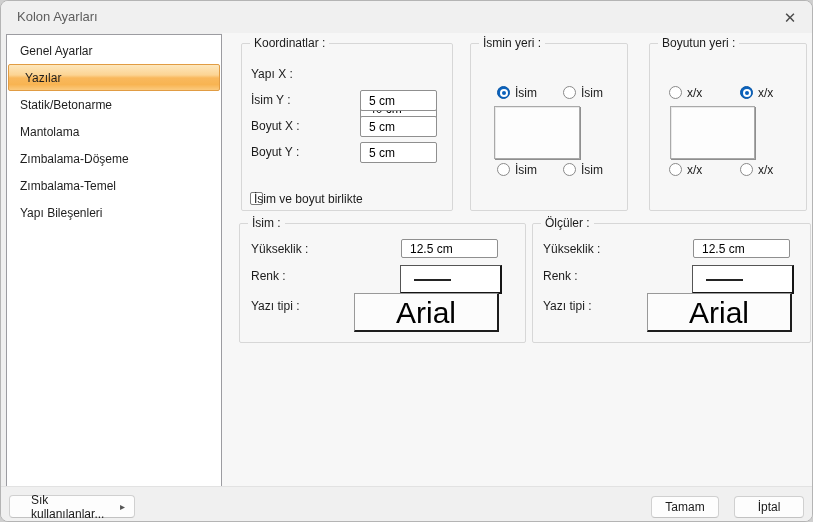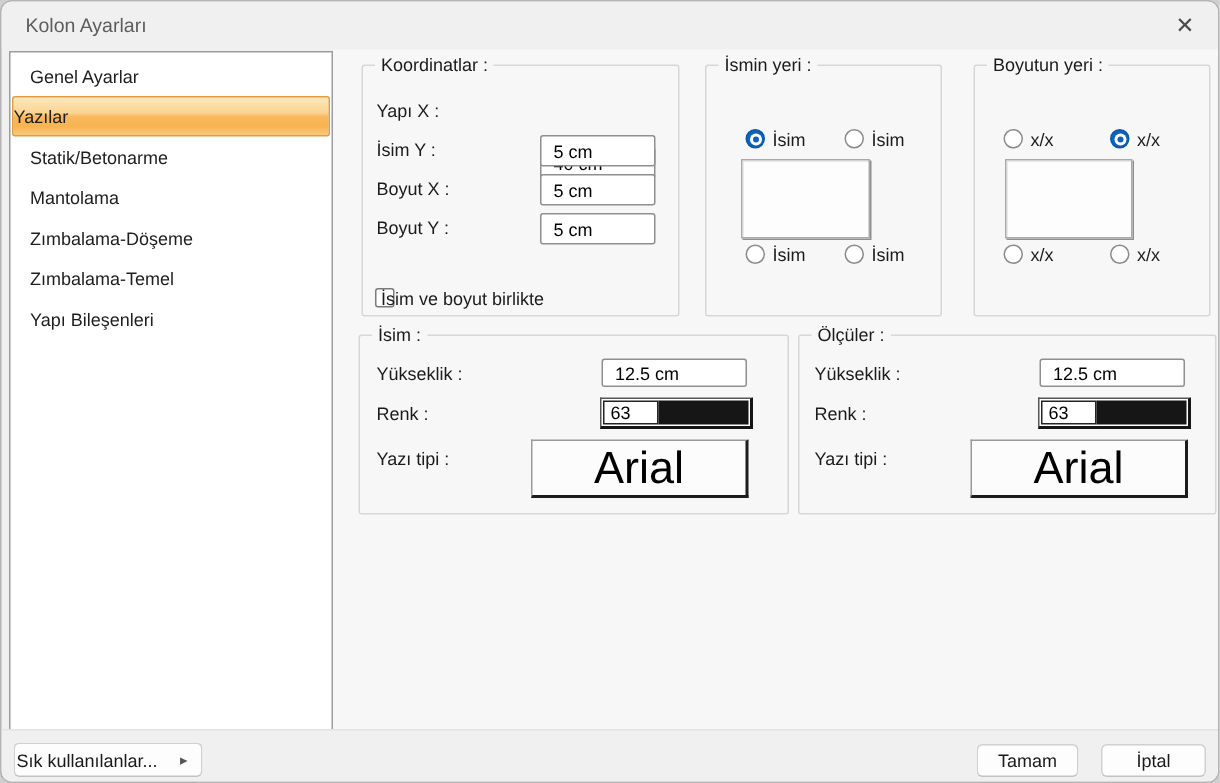--- a/index.html
+++ b/index.html
@@ -32,21 +32,21 @@
     background:#ffffff; border:1px solid #9c9ca1; padding-top:2px;
   }
   .side-item {
     height:27px; display:flex; align-items:center;
     padding-left:13px; font-size:12px; color:#1e1e1e; cursor:default;
   }
   .side-item.selected {
     margin:0 1px; height:27px; border-radius:2px;
     border:1px solid #e19c43;
     background: linear-gradient(180deg, #fde7bd 0%, #fcd493 40%, #f9b85c 52%, #f8b452 78%, #fbca7e 100%);
-    padding-left:0;
+    padding-left:16px;
   }
 
   
   .main { position:absolute; left:221px; top:32px; width:591px; height:453px; background:#f7f7f7; }
 
   
   .group { position:absolute; border:1px solid #d7d7d7; border-radius:2px; }
   .group-label {
     position:absolute; top:-8px; left:8px; background:#f7f7f7;
     padding:0 4px; font-size:12px; color:#1b1b1b; line-height:15px; white-space:nowrap;
@@ -82,21 +82,21 @@
     position:absolute; background:#fdfdfd;
     border:1px solid #a9a9a9;
     box-shadow: 1px 1px 0 #8f8f8f, inset 1px 1px 0 #e9e9e9;
   }
 
   
   .renk {
     position:absolute; display:flex; align-items:stretch;
     background:#fff; border:1px solid #555;
     border-right:2px solid #151515; border-bottom:2px solid #151515;
-    padding:1px;
+    padding:13px;
   }
   .renk-num {
     width:37px; border:1px solid #242424; background:#fff;
     font-family:"Liberation Sans", sans-serif; font-size:12px; color:#000;
     padding:0 0 0 4px; outline:none;
   }
   .renk-swatch { flex:1; background:#161616; }
 
   
   .font-button {
@@ -109,21 +109,21 @@
   
   .footer {
     position:absolute; left:0; right:0; top:485px; bottom:0;
     background:#f0f0f0; border-top:1px solid #e2e2e2;
   }
   .btn {
     position:absolute; display:flex; align-items:center; justify-content:center;
     background:#fdfdfd; border:1px solid #d0d0d0; border-bottom-color:#c2c2c2;
     border-radius:4px; font-size:12px; color:#1a1a1a; cursor:default;
   }
-  .fav-btn { left:8px; top:8px; width:126px; height:23px; justify-content:space-between; padding:0 9px 0 1px; }
+  .fav-btn { left:8px; top:8px; width:126px; height:23px; justify-content:space-between; padding:0 9px 0 21px; }
   .fav-arrow { font-size:10px; color:#555; }
   .ok-btn   { left:650px; top:9px; width:68px; height:22px; }
   .cancel-btn { left:733px; top:9px; width:70px; height:22px; }
 </style>
 </head>
 <body>
 
 <div class="dialog">
 
   <div class="titlebar">

